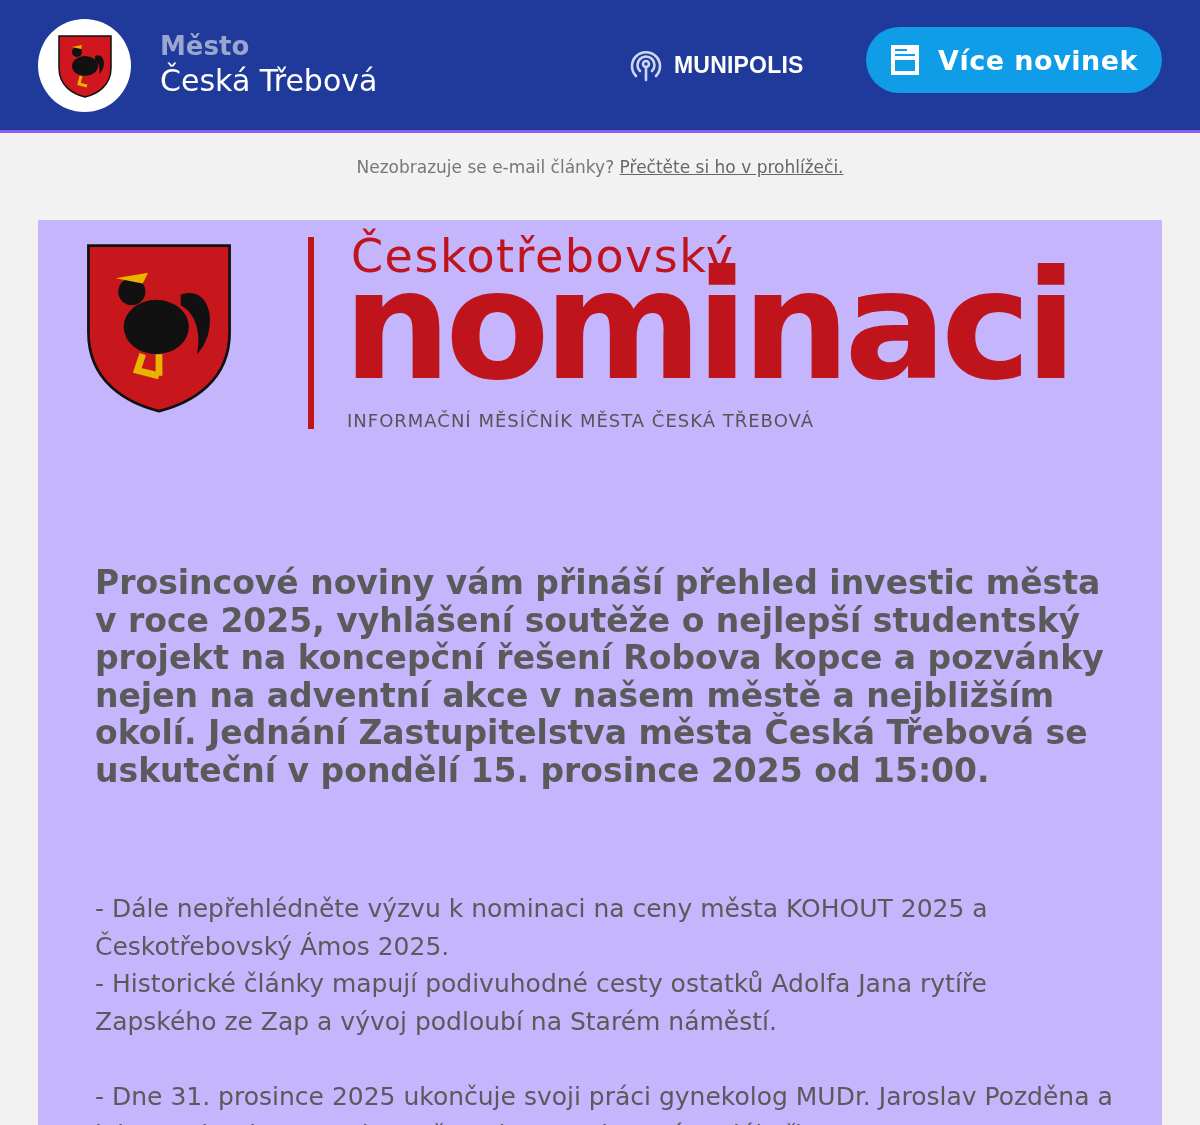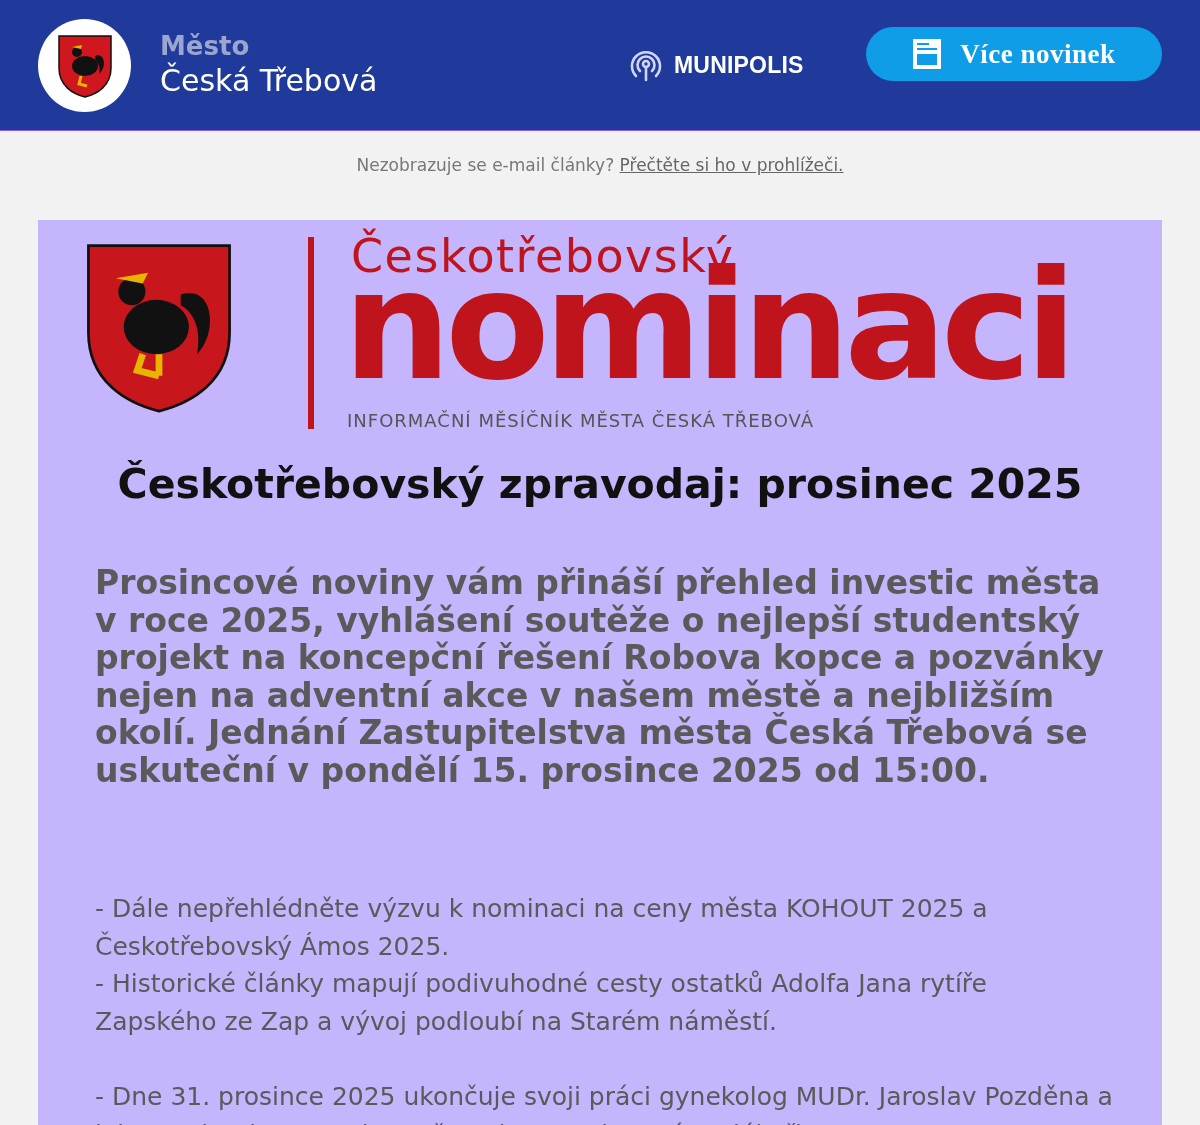--- a/index.html
+++ b/index.html
@@ -4,45 +4,44 @@
   <style>
     html, body { margin: 0; padding: 0; }
     body {
       width: 1200px; height: 1125px; overflow: hidden;
       background: #f2f2f2;
       font-family: "DejaVu Sans", sans-serif;
     }
     .topbar {
       height: 130px; background: #1f3a9a;
       position: relative;
-      border-bottom: 1px solid #8b5cf6;
+      border-bottom: 3px solid #8b5cf6;
     }
     .logo-circle {
       position: absolute; left: 38px; top: 19px;
       width: 93px; height: 93px; border-radius: 50%;
       background: #ffffff;
       display: flex; align-items: center; justify-content: center;
     }
     .city-name { position: absolute; left: 160px; top: 30px; }
     .city-name .l1 { color: #9aa6cf; font-weight: bold; font-size: 26px; line-height: 32px; }
     .city-name .l2 { color: #ffffff; font-size: 30px; line-height: 38px; }
     .munipolis {
       position: absolute; left: 628px; top: 46px;
       display: flex; align-items: center; gap: 10px;
       color: #ffffff; font-weight: bold; font-size: 23px;
       font-family: "Liberation Sans", sans-serif; letter-spacing: 0.2px;
     }
     .more-btn {
       position: absolute; left: 866px; top: 27px;
-      width: 296px; height: 54px; border-radius: 38px;
+      width: 296px; height: 66px; border-radius: 38px;
       background: #0e9de6; color: #ffffff;
       display: flex; align-items: center; justify-content: center; gap: 18px;
       font-weight: bold; font-size: 27px; letter-spacing: 0.5px;
       cursor: pointer;
-      font-family: Liberation Serif, serif;
     }
     .preheader {
       text-align: center; color: #777777; font-size: 17px;
       margin-top: 22px; height: 24px; line-height: 24px;
     }
     .preheader a { color: #666666; text-decoration: underline; }
     .card {
       position: absolute; left: 38px; top: 220px;
       width: 1124px; height: 905px; background: #c4b5fd;
     }
@@ -131,18 +130,17 @@
       <path d="M12 14 L24 12 L22 16 Z" fill="#e8b400"></path>
       <path d="M36 20 C48 16 50 34 42 42 C44 32 40 26 36 24 Z" fill="#111"></path>
       <path d="M22 42 L20 48 L28 50 M28 42 L28 50" stroke="#e8b400" stroke-width="2.5" fill="none"></path>
     </svg>
     <div class="divider"></div>
     <div class="mh-small">Českotřebovský</div>
     <div class="mh-big">nominaci</div>
     <div class="mh-tag">INFORMAČNÍ MĚSÍČNÍK MĚSTA ČESKÁ TŘEBOVÁ</div>
   </div>
 
-  <div class="title">Českotřebovský zpravodaj: prosinec 2025</div>
   <div class="lead">Prosincové noviny vám přináší přehled investic města v roce 2025, vyhlášení soutěže o nejlepší studentský projekt na koncepční řešení Robova kopce a pozvánky nejen na adventní akce v našem městě a nejbližším okolí. Jednání Zastupitelstva města Česká Třebová se uskuteční v pondělí 15. prosince 2025 od 15:00.</div>
   <div class="para" style="top:670px">- Dále nepřehlédněte výzvu k nominaci na ceny města KOHOUT 2025 a Českotřebovský Ámos 2025.</div>
   <div class="para" style="top:745px">- Historické články mapují podivuhodné cesty ostatků Adolfa Jana rytíře Zapského ze Zap a vývoj podloubí na Starém náměstí.</div>
   <div class="para" style="top:858px">- Dne 31. prosince 2025 ukončuje svoji práci gynekolog MUDr. Jaroslav Pozděna a jeho pacientky se mohou přeregistrovat k novému lékaři.</div>
 </div>
 
 </body></html>

